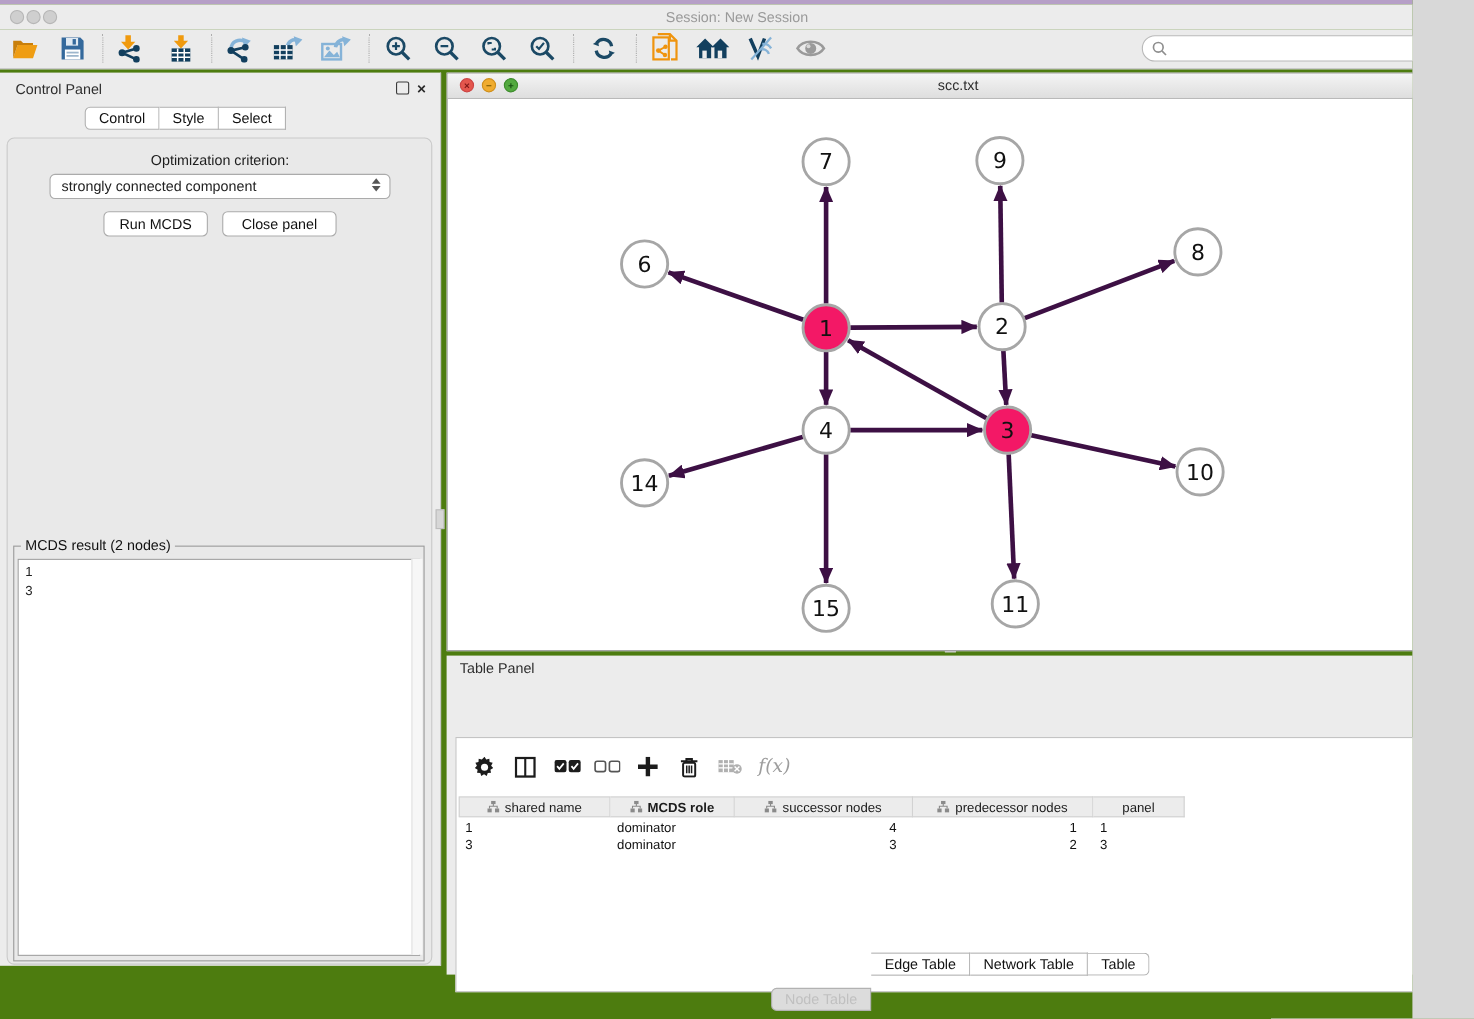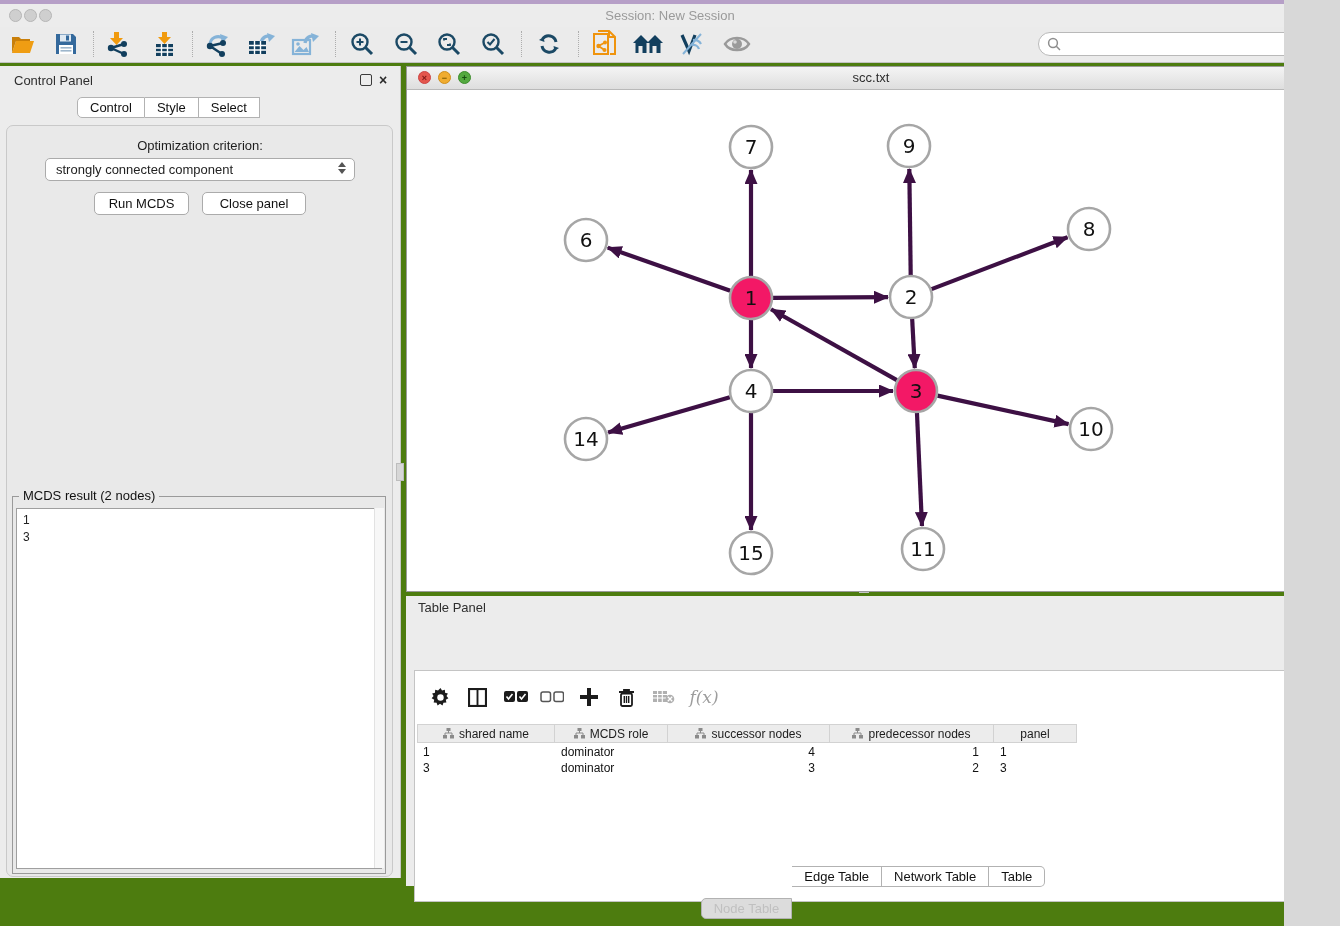--- a/index.html
+++ b/index.html
@@ -401,21 +401,21 @@
       <div class="thead-row" id="table-head">
           <div class="th-cell" style="width: 138px;">
             <svg width="11" height="11" viewBox="0 0 11 11">
               <rect x="3.5" y="0" width="4" height="3" fill="#8a8a8a"></rect>
               <path d="M5.5 3 v2 M2 7 V5 h7 v2" stroke="#8a8a8a" stroke-width="1" fill="none"></path>
               <rect x="0" y="7" width="4" height="3.5" fill="#8a8a8a"></rect>
               <rect x="7" y="7" width="4" height="3.5" fill="#8a8a8a"></rect>
             </svg>
             <span>shared name</span>
           </div>
-          <div class="th-cell" style="width: 113px;">
+          <div class="th-cell" style="width: 113px; font-weight: bold;">
             <svg width="11" height="11" viewBox="0 0 11 11">
               <rect x="3.5" y="0" width="4" height="3" fill="#8a8a8a"></rect>
               <path d="M5.5 3 v2 M2 7 V5 h7 v2" stroke="#8a8a8a" stroke-width="1" fill="none"></path>
               <rect x="0" y="7" width="4" height="3.5" fill="#8a8a8a"></rect>
               <rect x="7" y="7" width="4" height="3.5" fill="#8a8a8a"></rect>
             </svg>
             <span>MCDS role</span>
           </div>
           <div class="th-cell" style="width: 162px;">
             <svg width="11" height="11" viewBox="0 0 11 11">

